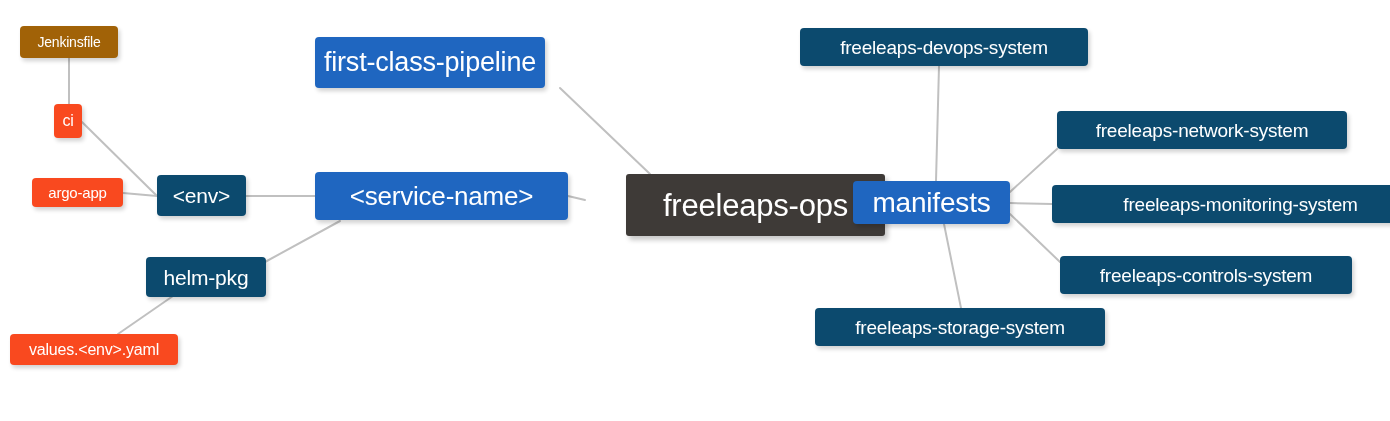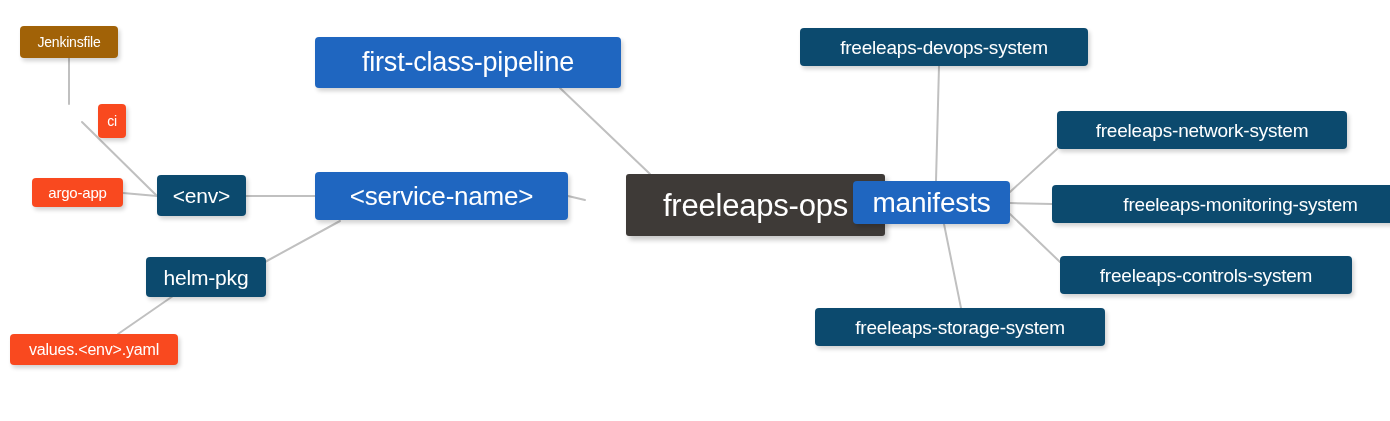--- a/index.html
+++ b/index.html
@@ -64,36 +64,36 @@
       <line x1="936" y1="181" x2="939" y2="66" stroke="#c0c0c0" stroke-width="2" stroke-linecap="round"></line>
       <line x1="1010" y1="192" x2="1057" y2="149" stroke="#c0c0c0" stroke-width="2" stroke-linecap="round"></line>
       <line x1="1010" y1="203" x2="1052" y2="204" stroke="#c0c0c0" stroke-width="2" stroke-linecap="round"></line>
       <line x1="1010" y1="214" x2="1060" y2="262" stroke="#c0c0c0" stroke-width="2" stroke-linecap="round"></line>
       <line x1="944" y1="224" x2="961" y2="308" stroke="#c0c0c0" stroke-width="2" stroke-linecap="round"></line>
     </svg>
   <div id="nodes-layer">
       <div class="node orange" style="left: 20px; top: 26px; width: 98px; height: 32px; font-size: 14px;">
         <span>Jenkinsfile</span>
       </div>
-      <div class="node red" style="left: 54px; top: 104px; width: 28px; height: 34px; font-size: 14px; margin-left: 44px;">
+      <div class="node red" style="left: 54px; top: 104px; width: 28px; height: 34px; font-size: 16px;">
         <span>ci</span>
       </div>
       <div class="node red" style="left: 32px; top: 178px; width: 91px; height: 29px; font-size: 15px;">
         <span>argo-app</span>
       </div>
       <div class="node green" style="left: 157px; top: 175px; width: 89px; height: 41px; font-size: 21px;">
         <span>&lt;env&gt;</span>
       </div>
       <div class="node green" style="left: 146px; top: 257px; width: 120px; height: 40px; font-size: 21px;">
         <span>helm-pkg</span>
       </div>
       <div class="node red" style="left: 10px; top: 334px; width: 168px; height: 31px; font-size: 16px;">
         <span>values.&lt;env&gt;.yaml</span>
       </div>
-      <div class="node blue" style="left: 315px; top: 37px; width: 306px; height: 51px; font-size: 27px;">
+      <div class="node blue" style="left: 315px; top: 37px; width: 230px; height: 51px; font-size: 27px;">
         <span>first-class-pipeline</span>
       </div>
       <div class="node blue" style="left: 315px; top: 172px; width: 253px; height: 48px; font-size: 26px;">
         <span>&lt;service-name&gt;</span>
       </div>
       <div class="node root" style="left: 585px; top: 174px; width: 259px; height: 62px; font-size: 31px; margin-left: 41px;">
         <span>freeleaps-ops</span>
       </div>
       <div class="node blue" style="left: 853px; top: 181px; width: 157px; height: 43px; font-size: 28px;">
         <span>manifests</span>

